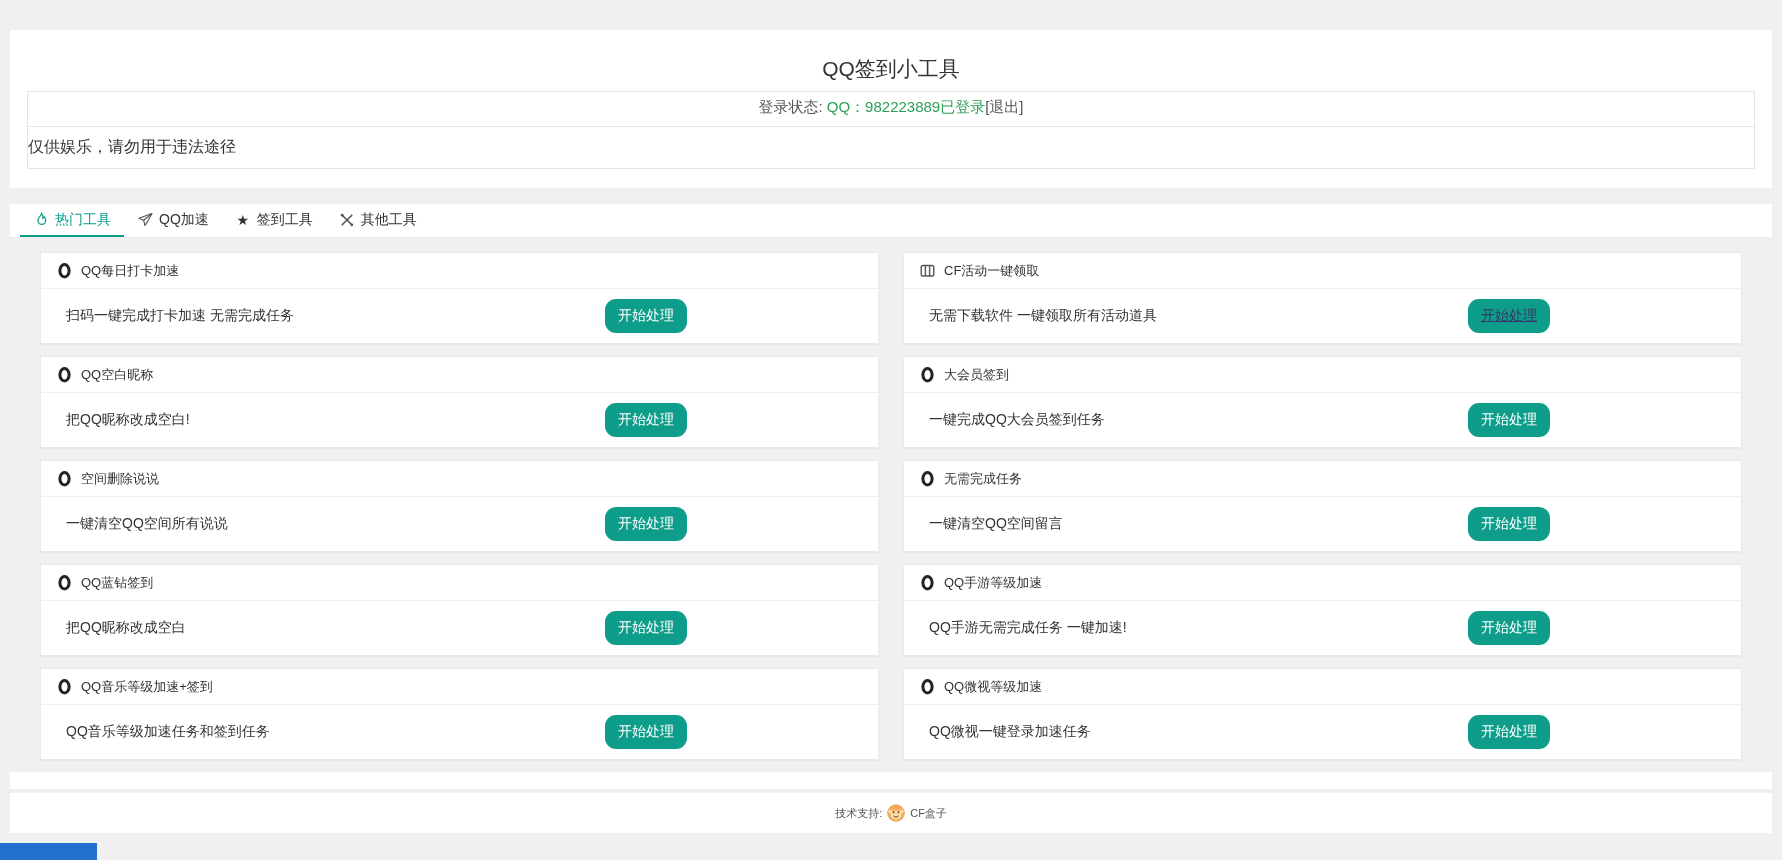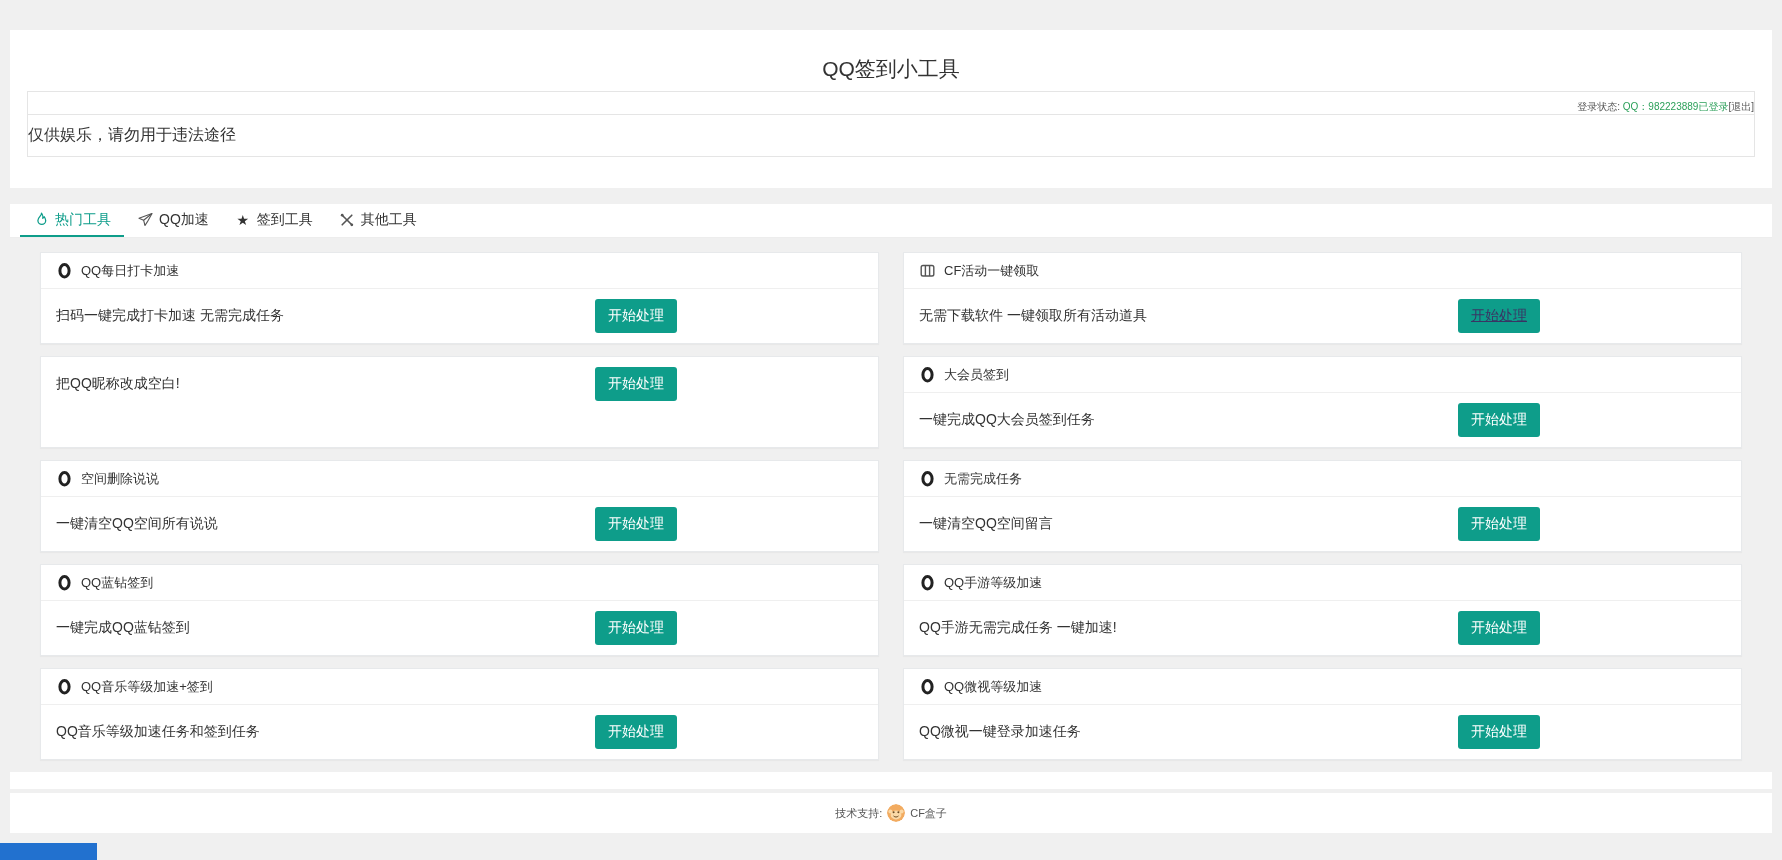--- a/index.html
+++ b/index.html
@@ -11,21 +11,21 @@
     color:#333;
     overflow:hidden;
   }
   .panel { position:absolute; background:#fff; }
 
   
   .header-panel { left:10px; top:30px; width:1762px; height:158px; }
   .page-title { padding-top:24px; text-align:center; font-size:21px; line-height:30px; color:#333; }
   .login-box {
     margin:7px 17px 0; border:1px solid #e5e5e5;
-    height:24px; line-height:30px; text-align:right; font-size:10px; color:#555;
+    height:36px; line-height:30px; text-align:center; font-size:15px; color:#555;
   }
   .login-status { color:#2ca05a; }
   .logout-link { color:#555; cursor:pointer; }
   .notice-box {
     margin:0 17px; border:1px solid #e5e5e5; border-top:0;
     height:42px; line-height:40px; text-align:left; font-size:16px; color:#333;
   }
 
   
   .tabs-bar {
@@ -47,25 +47,25 @@
   .cards-grid {
     position:absolute; left:40px; top:252px; width:1702px;
     display:grid; grid-template-columns:839px 839px; column-gap:24px; row-gap:12px;
   }
   .card { background:#fff; border:1px solid #e7e9eb; height:92px; box-shadow:0 1px 1px rgba(0,0,0,.03); }
   .card-header {
     height:36px; display:flex; align-items:center; gap:8px;
     padding:16px 15px; border-bottom:1px solid #efefef; font-size:13px; color:#333;
   }
   .card-icon { display:inline-flex; width:17px; height:17px; }
-  .card-body { position:relative; height:54px; }
+  .card-body { position:relative; height:54px;margin-left:10px; }
   .card-desc { position:absolute; left:15px; top:50%; transform:translateY(-50%); font-size:14px; color:#333; }
   .card-btn {
     position:absolute; left:554px; top:50%; transform:translateY(-50%);
-    background:#0e9d8a; color:#fff; border:none; border-radius:3px;
+    background:#0e9d8a; color:#fff; border:none; border-radius:11px;
     font-size:14px; padding:8px 13px; cursor:pointer;
     font-family:"Liberation Sans","DejaVu Sans",sans-serif;
   }
   .card-btn.visited { color:#3a3564; text-decoration:underline; }
 
   
   .footer-strip { left:10px; top:772px; width:1762px; height:17px; }
   .footer-bar {
     left:10px; top:793px; width:1762px; height:40px;
     display:flex; align-items:center; justify-content:center; gap:5px;
@@ -154,20 +154,29 @@
       </span>
       <span class="card-title">CF活动一键领取</span>
     </div>
     <div class="card-body">
       <span class="card-desc">无需下载软件 一键领取所有活动道具</span>
       <button class="card-btn visited">开始处理</button>
     </div>
   </div>
 
   <div class="card">
+    <div class="card-header">
+      <span class="card-icon">
+        <svg width="17" height="17" viewBox="0 0 17 17">
+            <ellipse cx="8.5" cy="8.7" rx="4.6" ry="6.2" fill="none" stroke="#222" stroke-width="3"></ellipse>
+          </svg>
+      </span>
+
+      <span class="card-title">QQ空白昵称</span>
+    </div>
     <div class="card-body">
       <span class="card-desc">把QQ昵称改成空白!</span>
       <button class="card-btn">开始处理</button>
     </div>
   </div>
 
   <div class="card">
     <div class="card-header">
       <span class="card-icon">
         <svg width="17" height="17" viewBox="0 0 17 17">
@@ -219,21 +228,21 @@
     <div class="card-header">
       <span class="card-icon">
         <svg width="17" height="17" viewBox="0 0 17 17">
             <ellipse cx="8.5" cy="8.7" rx="4.6" ry="6.2" fill="none" stroke="#222" stroke-width="3"></ellipse>
           </svg>
       </span>
 
       <span class="card-title">QQ蓝钻签到</span>
     </div>
     <div class="card-body">
-      <span class="card-desc">一键完成QQ蓝钻签到</span>
+      <span class="card-desc">把QQ昵称改成空白</span>
       <button class="card-btn">开始处理</button>
     </div>
   </div>
 
   <div class="card">
     <div class="card-header">
       <span class="card-icon">
         <svg width="17" height="17" viewBox="0 0 17 17">
             <ellipse cx="8.5" cy="8.7" rx="4.6" ry="6.2" fill="none" stroke="#222" stroke-width="3"></ellipse>
           </svg>

